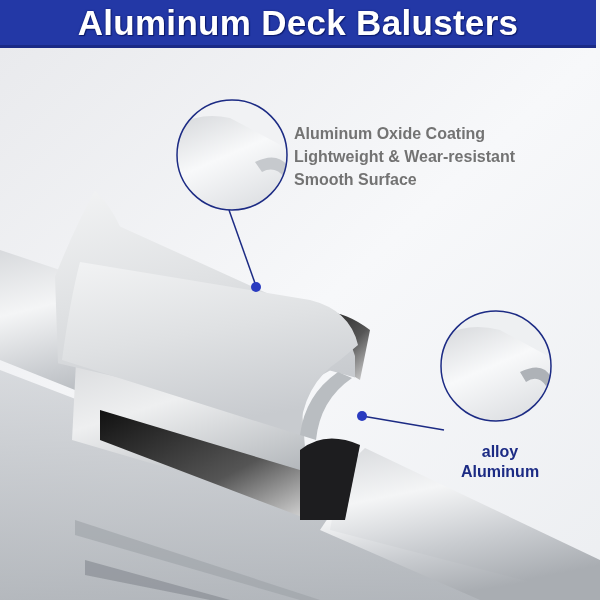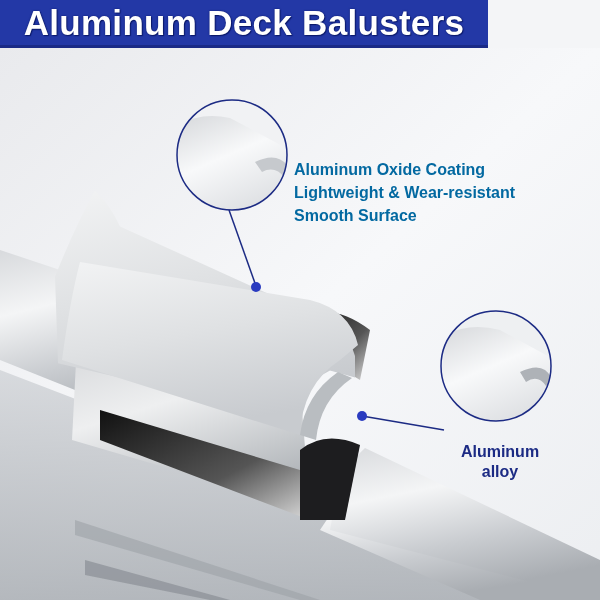--- a/index.html
+++ b/index.html
@@ -1,20 +1,20 @@
 <!DOCTYPE html>
 <html><head>
 <meta charset="utf-8">
 <style>
   html,body{margin:0;padding:0;}
   body{width:600px;height:600px;overflow:hidden;background:#f4f5f7;font-family:"Liberation Sans",sans-serif;position:relative;}
-  .banner{position:absolute;left:0;top:0;width:488px;height:48px;background:#2338a6;border-bottom:3px solid #1a2a86;box-sizing:border-box;display:flex;align-items:center;justify-content:center;}
+  .banner{position:absolute;left:0;top:0;width:596px;height:48px;background:#2338a6;border-bottom:3px solid #1a2a86;box-sizing:border-box;display:flex;align-items:center;justify-content:center;}
   .banner-title{color:#fff;font-weight:bold;font-size:35px;letter-spacing:0.3px;text-shadow:0 0 2px #0c1a6a,1px 1px 1px #0c1a6a;}
   .scene{position:absolute;left:0;top:48px;width:600px;height:552px;}
-  .feature-list{position:absolute;left:294px;top:122px;color:#0369a1;font-weight:bold;font-size:16px;line-height:23px;margin-top:36px;}
+  .feature-list{position:absolute;left:294px;top:122px;color:#737373;font-weight:bold;font-size:16px;line-height:23px;}
   .alloy-label{position:absolute;left:455px;top:442px;width:90px;text-align:center;color:#1c2b84;font-weight:bold;font-size:16px;line-height:20px;}
 </style>
 </head>
 <body>
 
 <div class="banner">
   <span class="banner-title">Aluminum Deck Balusters</span>
 </div>
 
 <svg class="scene" viewBox="0 48 600 552" width="600" height="552" style="position:absolute;left:0;top:48px;">
@@ -106,15 +106,15 @@
   </g>
 </svg>
 
 <div class="feature-list">
   <div>Aluminum Oxide Coating</div>
   <div>Lightweight &amp; Wear-resistant</div>
   <div>Smooth Surface</div>
 </div>
 
 <div class="alloy-label">
+  <div>alloy</div>
   <div>Aluminum</div>
-  <div>alloy</div>
 </div>
 
 </body></html>

